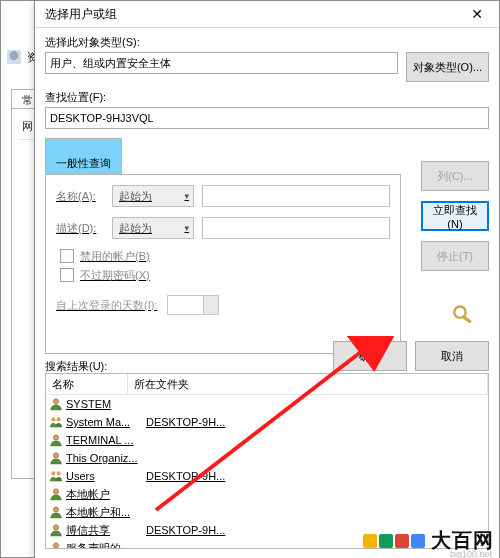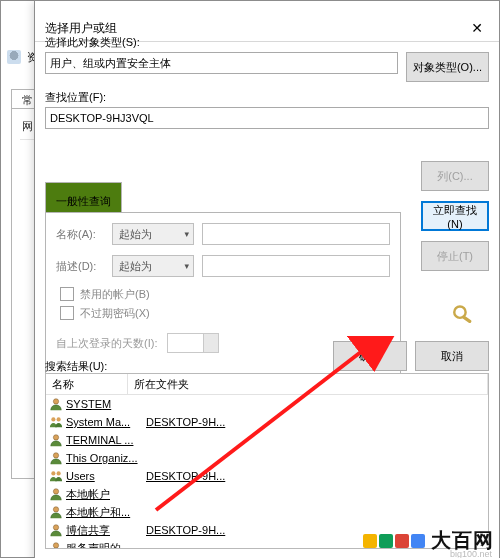--- a/index.html
+++ b/index.html
@@ -57,21 +57,21 @@
   .dialog {
     position: absolute;
     left: 34px; top: 0; width: 464px; height: 558px;
     background: #fff;
     border: 1px solid #8c8c8c;
     box-shadow: -2px 2px 8px rgba(0,0,0,.15);
   }
   .titlebar {
     height: 26px; display: flex; align-items: center;
     border-bottom: 1px solid #d8d8d8;
-    padding: 14px 2px 0 10px;
+    padding: 0 2px 0 10px;
     background: #fff;
   }
   .titlebar .title-text { flex: 1; font-size: 12px; color: #000; }
   .titlebar .close {
     width: 40px; height: 24px; text-align: center;
     font-size: 14px; line-height: 24px;
     color: #000; cursor: default;
   }
 
   .content { position: absolute; left: 10px; right: 10px; top: 34px; bottom: 10px; }
@@ -96,34 +96,34 @@
     cursor: default;
     box-sizing: border-box;
     display: inline-flex; align-items: center; justify-content: center;
   }
   .btn.primary { border: 2px solid #0078d7; background: #e5f1fb; }
   .btn.disabled { color: #a0a0a0; }
 
   .tabstrip { margin-top: 2px; }
   .tabstrip .tab {
     display: inline-block;
-    padding: 11px 10px 4px;
+    padding: 17px 10px 4px;
     border: 1px solid #b5b5b5;
     border-bottom: none;
-    background: #4d7c0f;
+    background: #7dd3fc;
     position: relative; top: 1px;
     font-size: 11px;
-    margin-top: 44px;
   }
   .panel {
     border: 1px solid #b5b5b5;
     padding: 10px;
     position: relative;
     height: 180px;
     box-sizing: border-box;
+    text-decoration: underline;
   }
 
   .qrow { display: flex; align-items: center; gap: 8px; margin-bottom: 10px; }
   .qrow .qlab { width: 48px; color: #777; }
   .select {
     height: 20px; border: 1px solid #bfbfbf;
     display: flex; align-items: center; justify-content: space-between;
     padding: 0 4px 0 6px; width: 70px;
     background: #efefef; color: #555;
   }

